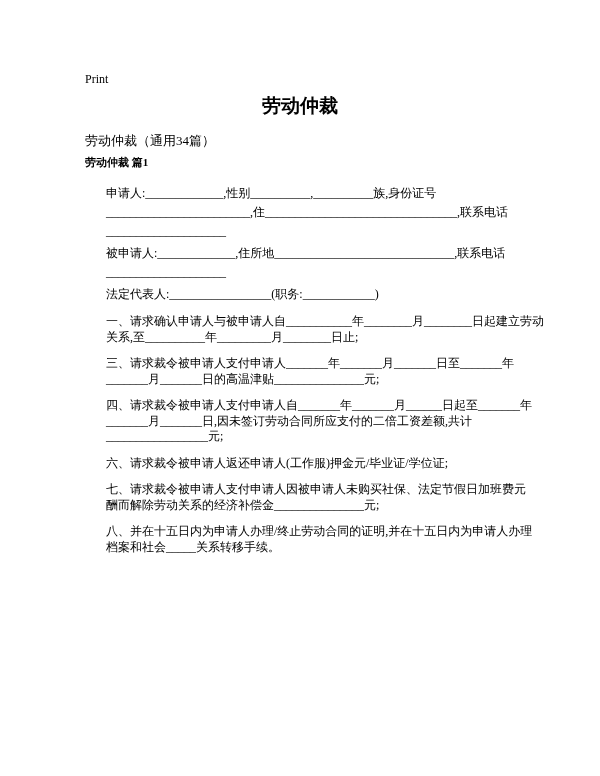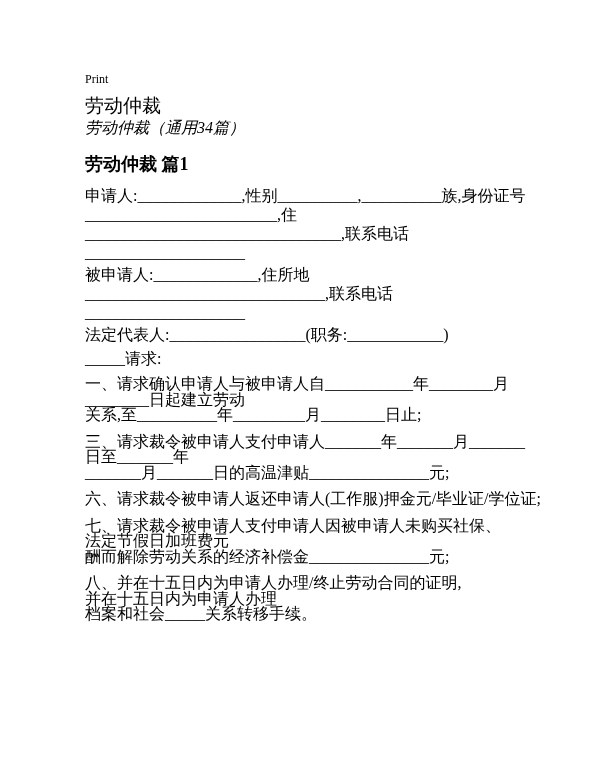--- a/index.html
+++ b/index.html
@@ -22,41 +22,42 @@
   }
   .print-link {
     font-size: 12px;
     line-height: 14px;
     width: 430px;
     cursor: pointer;
   }
   .doc-title {
     width: 430px;
     margin: 9px 0 0 0;
+    text-align: center;
     font-size: 19px;
-    font-weight: 400;
+    font-weight: 700;
     line-height: 22px;
   }
   .doc-subtitle {
-    margin-top: 4px;
-    font-size: 16px;
+    margin-top: 17px;
+    font-size: 13px;
     line-height: 14px;
-    font-style: italic;
   }
   .doc-heading {
-    margin-top: 22px;
-    font-size: 18px;
+    margin-top: 7px;
+    font-size: 11px;
     font-weight: 700;
     line-height: 14px;
   }
   .para {
     width: 462px;
-    font-size: 16px;
+    font-size: 12px;
     white-space: pre-line;
     word-break: keep-all;
+    margin-left: 21px;
   }
   .block {
     line-height: 19px;
     margin-top: 3px;
   }
   .block-first {
     margin-top: 15px;
   }
   .request-label {
     line-height: 15px;
@@ -85,29 +86,31 @@
 
   <div class="para block block-first">申请人:_____________,性别__________,__________族,身份证号
 ________________________,住________________________________,联系电话
 ____________________</div>
 
   <div class="para block">被申请人:_____________,住所地______________________________,联系电话
 ____________________</div>
 
   <div class="para block">法定代表人:_________________(职务:____________)</div>
 
-  <div class="para request-label">_____请求:</div>
 
   <div class="para req req-first">一、请求确认申请人与被申请人自___________年________月________日起建立劳动
 关系,至__________年_________月________日止;</div>
 
 
   <div class="para req">三、请求裁令被申请人支付申请人_______年_______月_______日至_______年
 _______月_______日的高温津贴_______________元;</div>
 
+  <div class="para req">四、请求裁令被申请人支付申请人自_______年_______月______日起至_______年
+_______月_______日,因未签订劳动合同所应支付的二倍工资差额,共计
+_________________元;</div>
 
 
   <div class="para req">六、请求裁令被申请人返还申请人(工作服)押金元/毕业证/学位证;</div>
 
   <div class="para req">七、请求裁令被申请人支付申请人因被申请人未购买社保、法定节假日加班费元
 酬而解除劳动关系的经济补偿金_______________元;</div>
 
   <div class="para req">八、并在十五日内为申请人办理/终止劳动合同的证明,并在十五日内为申请人办理
 档案和社会_____关系转移手续。</div>
 

